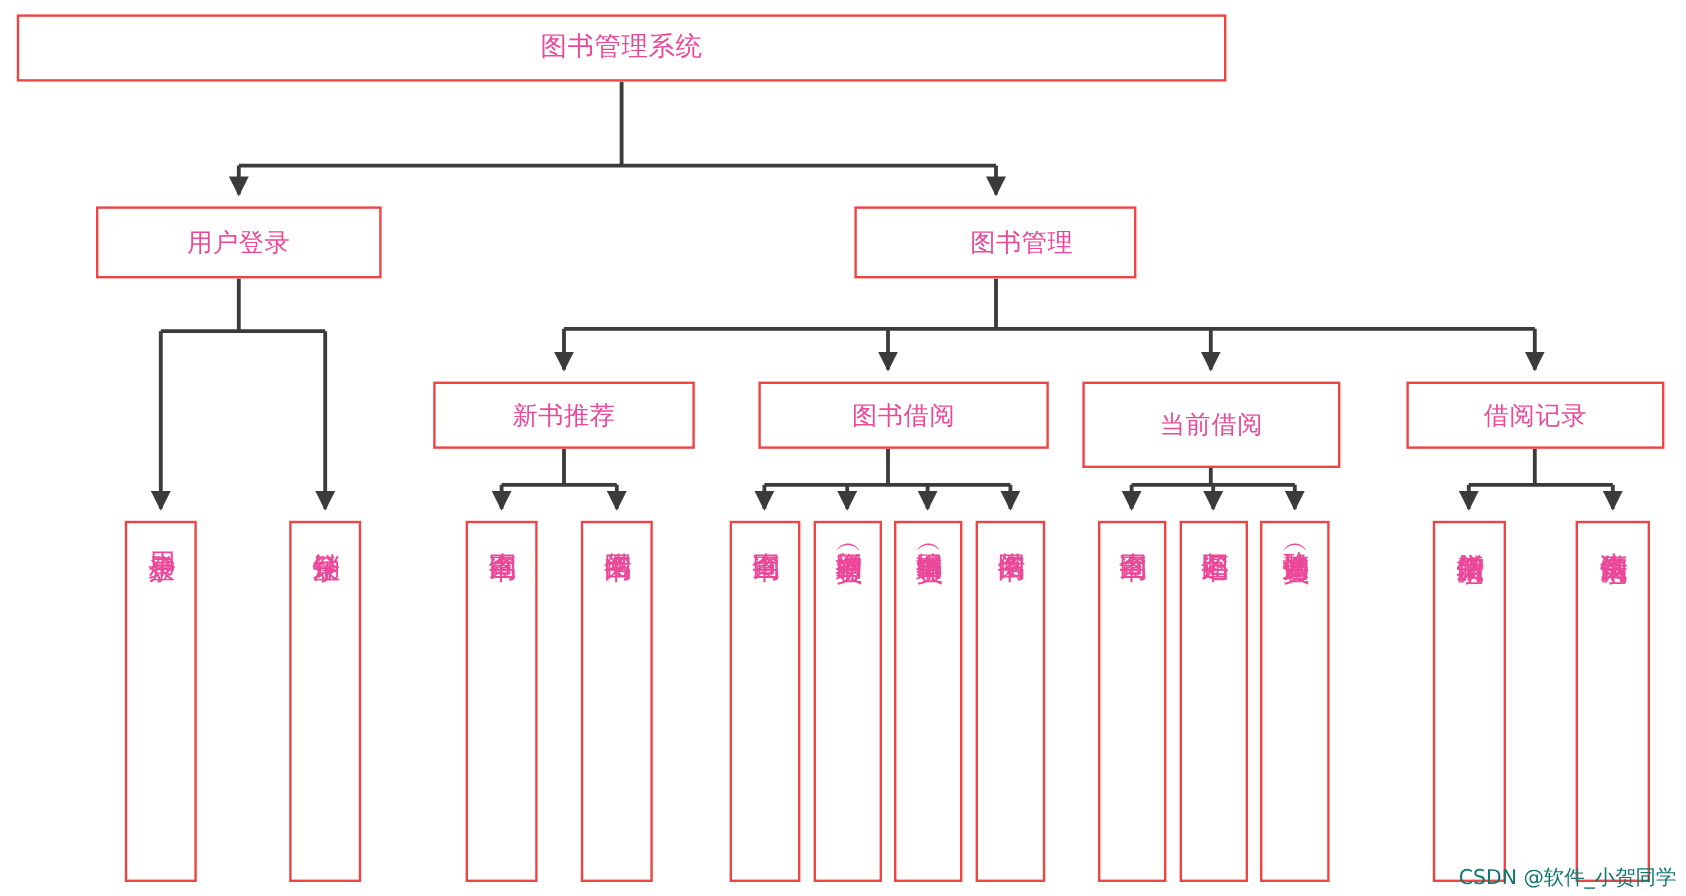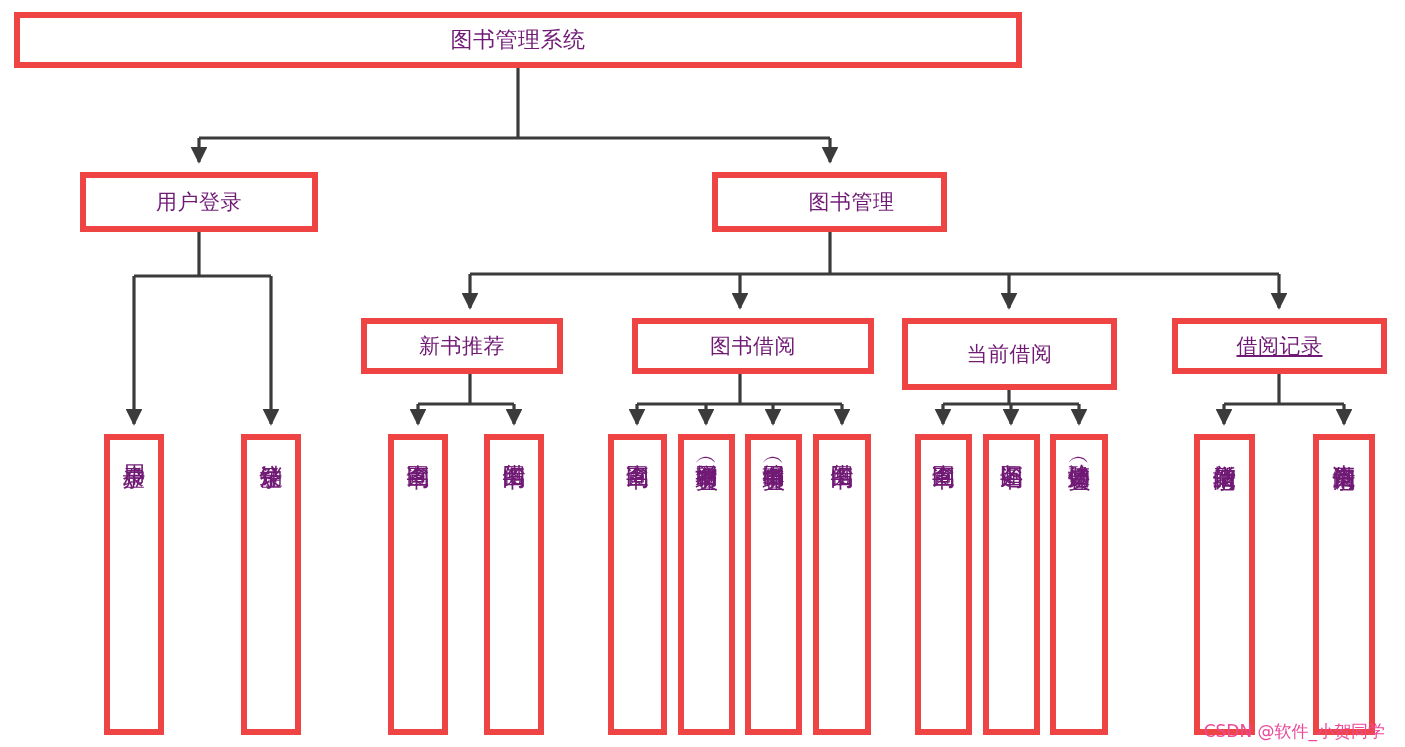--- a/index.html
+++ b/index.html
@@ -23,25 +23,25 @@
     left: 0;
     top: 0;
     width: 1405px;
     height: 747px;
     pointer-events: none;
   }
   .node {
     position: absolute;
     box-sizing: border-box;
     background: #ffffff;
-    border: 6px solid #ef4444;
+    border: 2px solid #ef4444;
     display: flex;
     align-items: center;
     justify-content: center;
-    color: #701a75;
+    color: #ec4899;
     z-index: 2;
   }
   .node .node-label {
     display: block;
     text-align: center;
     line-height: 1.08;
     letter-spacing: 0.5px;
   }
   
   .node.h .node-label {
@@ -63,24 +63,24 @@
     font-size: 23px;
     line-height: 1.0;
     letter-spacing: 1px;
     white-space: nowrap;
   }
   .node.v.tall .node-label {
     font-size: 22px;
   }
   #watermark {
     position: absolute;
-    right: 20px;
+    right: 8px;
     bottom: 4px;
     font-size: 17px;
-    color: #ec4899;
+    color: #0f766e;
     white-space: nowrap;
     z-index: 5;
     font-family: "DejaVu Sans", "Liberation Sans", sans-serif;
   }
 </style>
 </head>
 <body>
 
 <div id="diagram-root">
 
@@ -138,30 +138,30 @@
     <span class="node-label">图书管理系统</span>
   </div>
 
   <div class="node h" style="left:80px; top:172px; width:238px; height:60px;">
     <span class="node-label">用户登录</span>
   </div>
   <div class="node h" style="left:712px; top:172px; width:235px; height:60px;padding-left:44px;">
     <span class="node-label">图书管理</span>
   </div>
 
-  <div class="node h" style="left:361px; top:318px; width:202px; height:56px;">
+  <div class="node h" style="left:361px; top:318px; width:218px; height:56px;">
     <span class="node-label">新书推荐</span>
   </div>
   <div class="node h" style="left:632px; top:318px; width:242px; height:56px;">
     <span class="node-label">图书借阅</span>
   </div>
   <div class="node h" style="left:902px; top:318px; width:215px; height:72px;">
     <span class="node-label">当前借阅</span>
   </div>
-  <div class="node h" style="left:1172px; top:318px; width:215px; height:56px;text-decoration:underline;">
+  <div class="node h" style="left:1172px; top:318px; width:215px; height:56px;">
     <span class="node-label">借阅记录</span>
   </div>
 
   <div class="node v" style="left:104px; top:434px; width:60px; height:301px;">
     <span class="node-label">用户登录</span>
   </div>
   <div class="node v" style="left:241px; top:434px; width:60px; height:301px;">
     <span class="node-label">注销登录</span>
   </div>
 

